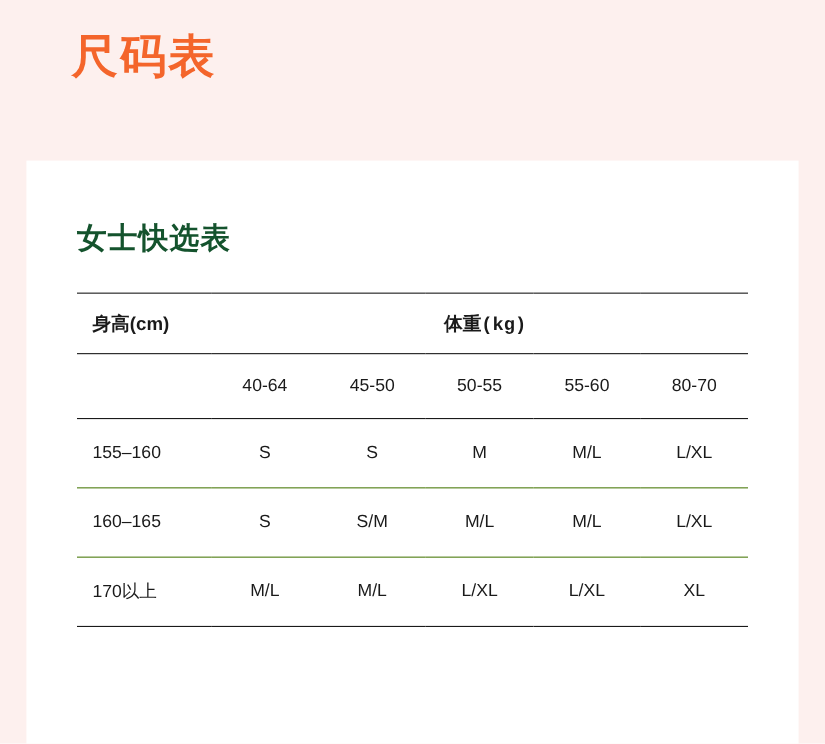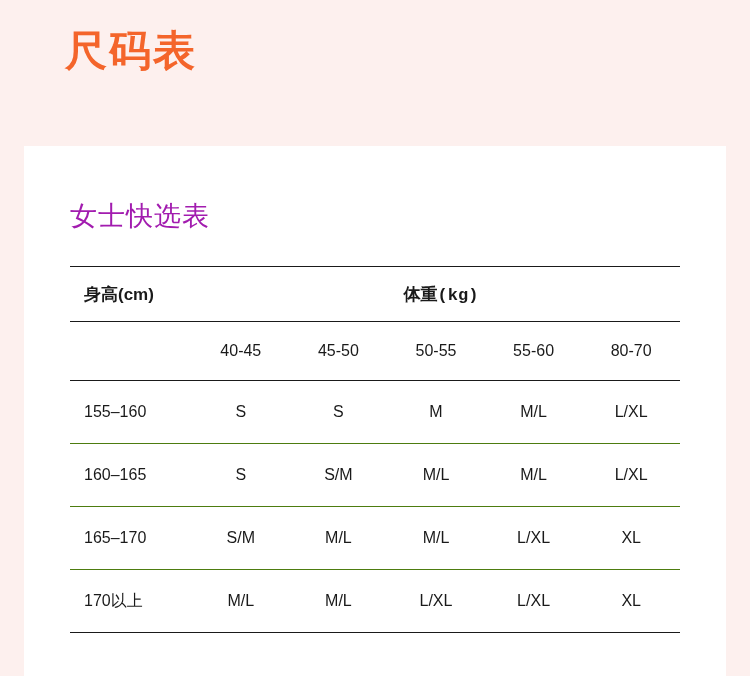--- a/index.html
+++ b/index.html
@@ -38,22 +38,22 @@
     height: 530px;
     background: #ffffff;
     box-sizing: border-box;
     padding: 0;
   }
   .card-title {
     position: absolute;
     left: 46px;
     top: 52px;
     font-size: 27px;
-    font-weight: normal;
-    color: #a21caf;
+    font-weight: bold;
+    color: #14532d;
     letter-spacing: 1px;
   }
   table.size-table {
     position: absolute;
     left: 46px;
     top: 120px;
     width: 610px;
     border-collapse: collapse;
     table-layout: fixed;
   }
@@ -127,21 +127,21 @@
           <td class="col-first hdr-height">
             <span class="hdr-label">身高(cm)</span>
           </td>
           <td colspan="5" class="hdr-weight">
             <span class="hdr-label">体重(kg)</span>
           </td>
         </tr>
 
         <tr class="weights-row">
           <td class="col-first"></td>
-          <td><span class="weight-head">40-45</span></td>
+          <td><span class="weight-head">40-64</span></td>
           <td><span class="weight-head">45-50</span></td>
           <td><span class="weight-head">50-55</span></td>
           <td><span class="weight-head">55-60</span></td>
           <td><span class="weight-head">80-70</span></td>
         </tr>
 
         <tr>
           <td class="col-first"><span class="row-label">155–160</span></td>
           <td>S</td>
           <td>S</td>
@@ -152,28 +152,20 @@
 
         <tr>
           <td class="col-first"><span class="row-label">160–165</span></td>
           <td>S</td>
           <td>S/M</td>
           <td>M/L</td>
           <td>M/L</td>
           <td>L/XL</td>
         </tr>
 
-        <tr>
-          <td class="col-first"><span class="row-label">165–170</span></td>
-          <td>S/M</td>
-          <td>M/L</td>
-          <td>M/L</td>
-          <td>L/XL</td>
-          <td>XL</td>
-        </tr>
 
         <tr class="last-row">
           <td class="col-first"><span class="row-label">170以上</span></td>
           <td>M/L</td>
           <td>M/L</td>
           <td>L/XL</td>
           <td>L/XL</td>
           <td>XL</td>
         </tr>
       </tbody>

